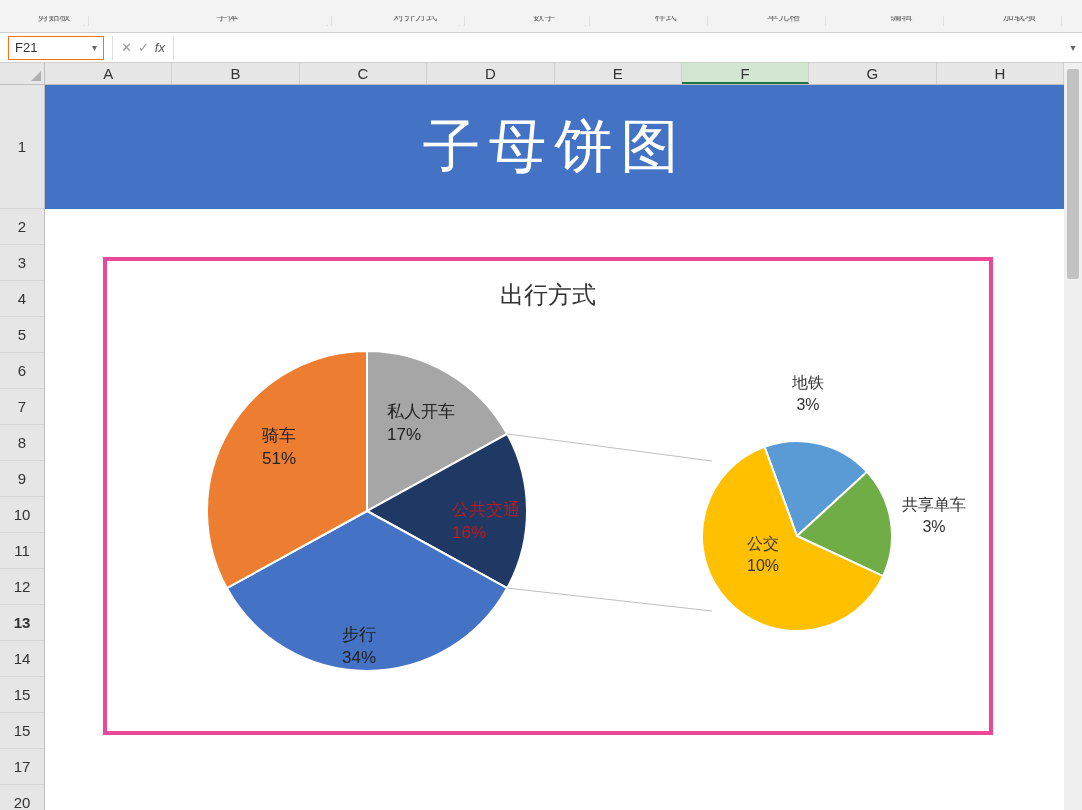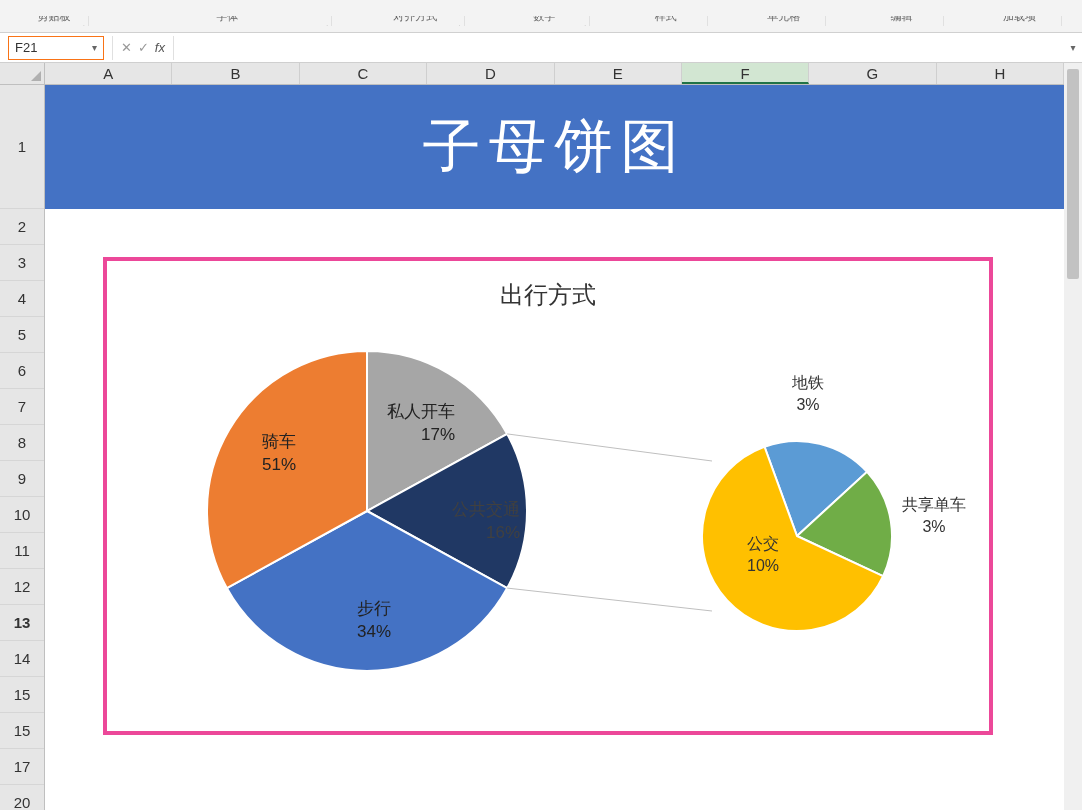--- a/index.html
+++ b/index.html
@@ -207,27 +207,27 @@
     }
     .sub-pie {
       position: absolute;
       left: 595px;
       top: 120px;
       width: 190px;
       height: 190px;
     }
     .slice-label {
       position: absolute;
-      text-align: right;
+      text-align: left;
       font-size: 17px;
       color: #222;
       line-height: 1.35;
       white-space: nowrap;
     }
-    .slice-label.dark { color: #404040; }
+    .slice-label.dark { color: #b91c1c; }
     .slice-sublabel {
       position: absolute;
       text-align: center;
       font-size: 16px;
       color: #333;
       line-height: 1.35;
       white-space: nowrap;
     }
     .connector {
       position: absolute;
@@ -329,22 +329,22 @@
           <g id="main-slices">
               <path d="M 160 160 L 160 0 A 160 160 0 0 1 300.2090688070182 82.91941214372557 Z" fill="#A6A6A6" stroke="#fff" stroke-width="2"></path>
               <path d="M 160 160 L 300.2090688070182 82.91941214372557 A 160 160 0 0 1 300.2090688070182 237.08058785627446 Z" fill="#203864" stroke="#fff" stroke-width="2"></path>
               <path d="M 160 160 L 300.2090688070182 237.08058785627446 A 160 160 0 0 1 19.790931192981816 237.08058785627443 Z" fill="#4472C4" stroke="#fff" stroke-width="2"></path>
               <path d="M 160 160 L 19.790931192981816 237.08058785627443 A 160 160 0 0 1 159.99999999999997 0 Z" fill="#ED7D31" stroke="#fff" stroke-width="2"></path>
             </g>
         </svg>
 
         <div class="slice-label" id="lbl-main-0" style="left: 280px; top: 80px;"><span>私人开车</span><br><span id="pct-main-0">17%</span></div>
         <div class="slice-label dark" id="lbl-main-1" style="left: 345px; top: 178px;"><span>公共交通</span><br><span id="pct-main-1">16%</span></div>
-        <div class="slice-label" id="lbl-main-2" style="left: 235px; top: 277px; margin-left: 15px;"><span>步行</span><br><span id="pct-main-2">34%</span></div>
-        <div class="slice-label" id="lbl-main-3" style="left: 155px; top: 110px;"><span>骑车</span><br><span id="pct-main-3">51%</span></div>
+        <div class="slice-label" id="lbl-main-2" style="left: 235px; top: 303px;"><span>步行</span><br><span id="pct-main-2">34%</span></div>
+        <div class="slice-label" id="lbl-main-3" style="left: 155px; top: 104px;"><span>骑车</span><br><span id="pct-main-3">51%</span></div>
 
         <svg class="connector" style="left:0;top:0;width:890px;height:418px" viewBox="0 0 890 418">
           <line id="conn-top" x1="400.2090688070182" y1="112.91941214372557" x2="605" y2="140"></line>
           <line id="conn-bottom" x1="400.2090688070182" y1="267.08058785627446" x2="605" y2="290"></line>
         </svg>
 
         <svg class="sub-pie" viewBox="0 0 190 190">
           <g id="sub-slices">
               <path d="M 95 95 L 62.50808638406147 5.729201025338696 A 95 95 0 0 1 165.04134699696178 30.818930276512276 Z" fill="#5B9BD5" stroke="#fff" stroke-width="2"></path>
               <path d="M 95 95 L 165.04134699696178 30.818930276512276 A 95 95 0 0 1 181.09923976848174 135.14873486536646 Z" fill="#70AD47" stroke="#fff" stroke-width="2"></path>

